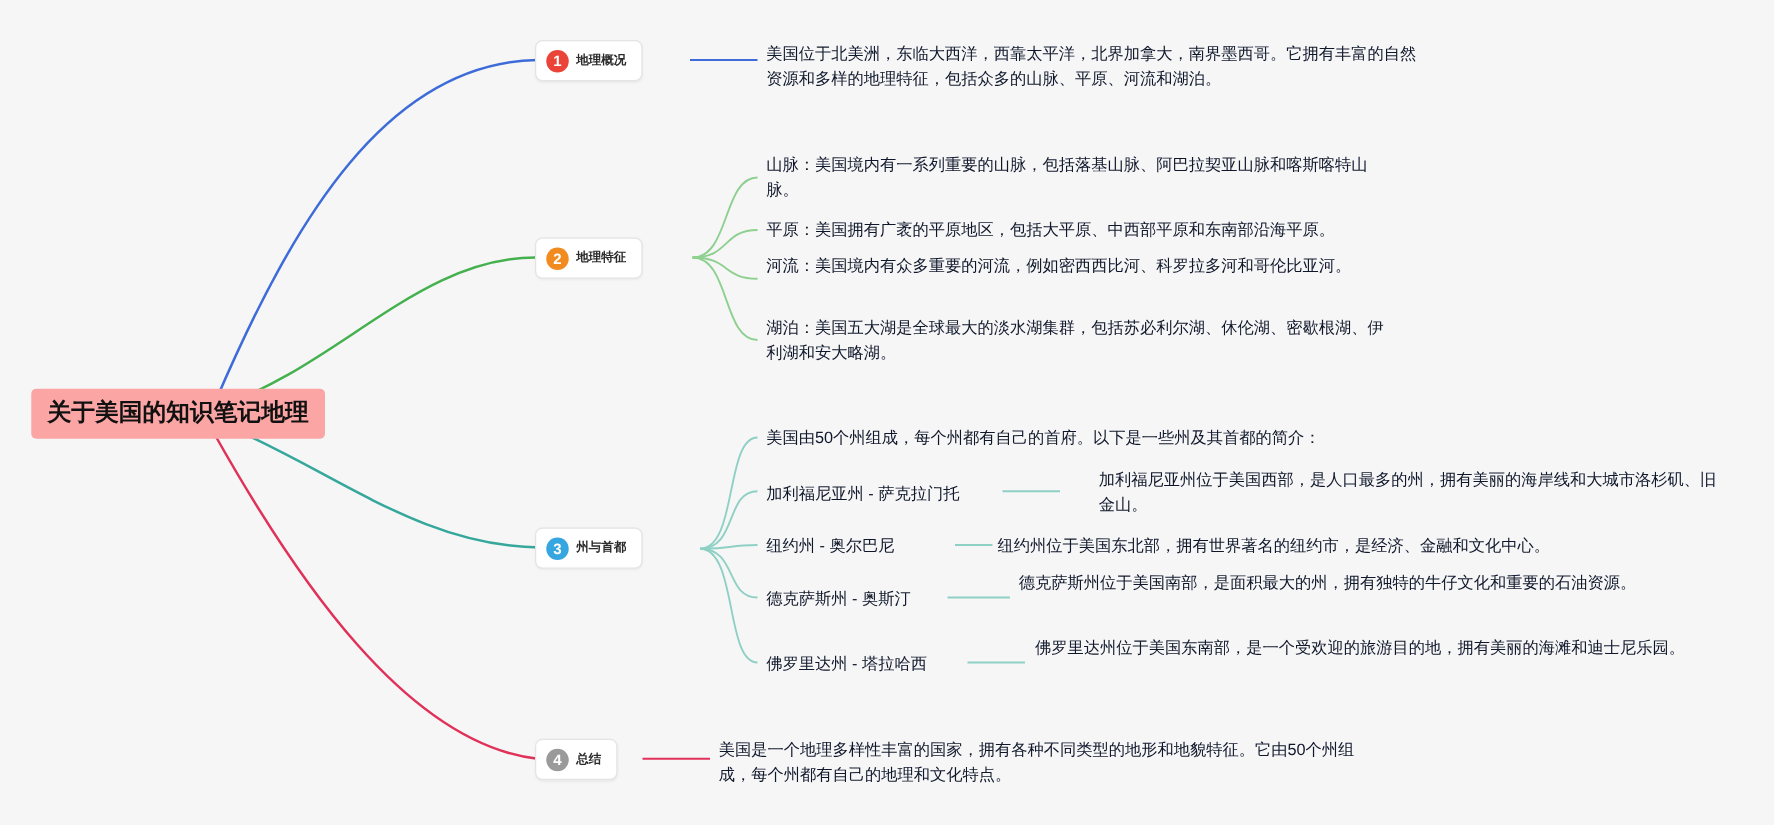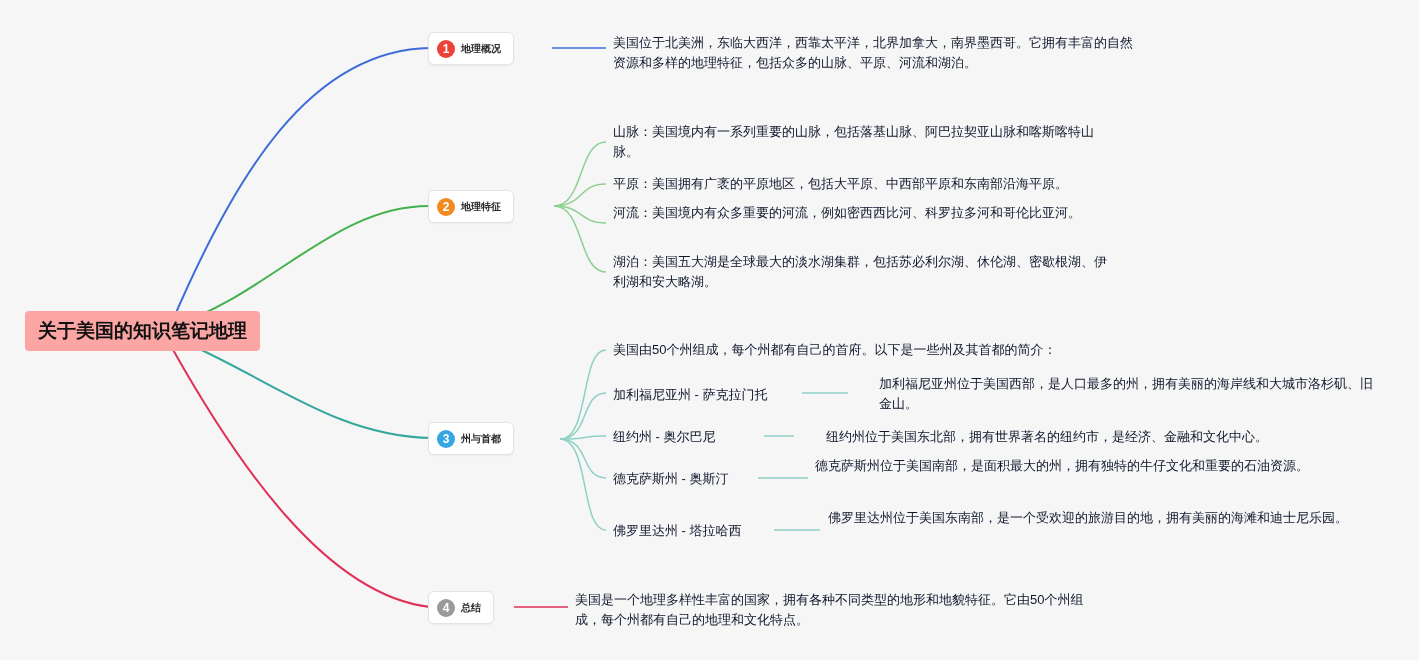--- a/index.html
+++ b/index.html
@@ -77,21 +77,21 @@
   #node4 { left: 428px; top: 591px; }
   #b1-text { left: 613px; top: 33px; width: 520px; }
   #b2-item0 { left: 613px; top: 122px; width: 500px; }
   #b2-item1 { left: 613px; top: 174px; width: 520px; }
   #b2-item2 { left: 613px; top: 203px; width: 500px; }
   #b2-item3 { left: 613px; top: 252px; width: 500px; }
   #b3-intro { left: 613px; top: 340px; width: 580px; }
   #b3-s0-name { left: 613px; top: 385px; }
   #b3-s0-desc { left: 855px; top: 374px; width: 500px; margin-left: 24px; }
   #b3-s1-name { left: 613px; top: 427px; }
-  #b3-s1-desc { left: 768px; top: 427px; width: 500px; text-align: right; }
+  #b3-s1-desc { left: 798px; top: 427px; width: 500px; }
   #b3-s2-name { left: 613px; top: 469px; }
   #b3-s2-desc { left: 815px; top: 456px; width: 500px; }
   #b3-s3-name { left: 613px; top: 521px; }
   #b3-s3-desc { left: 828px; top: 508px; width: 525px; }
   #b4-text { left: 575px; top: 590px; width: 520px; }
 </style>
 </head>
 <body>
 
 <div class="canvas">

